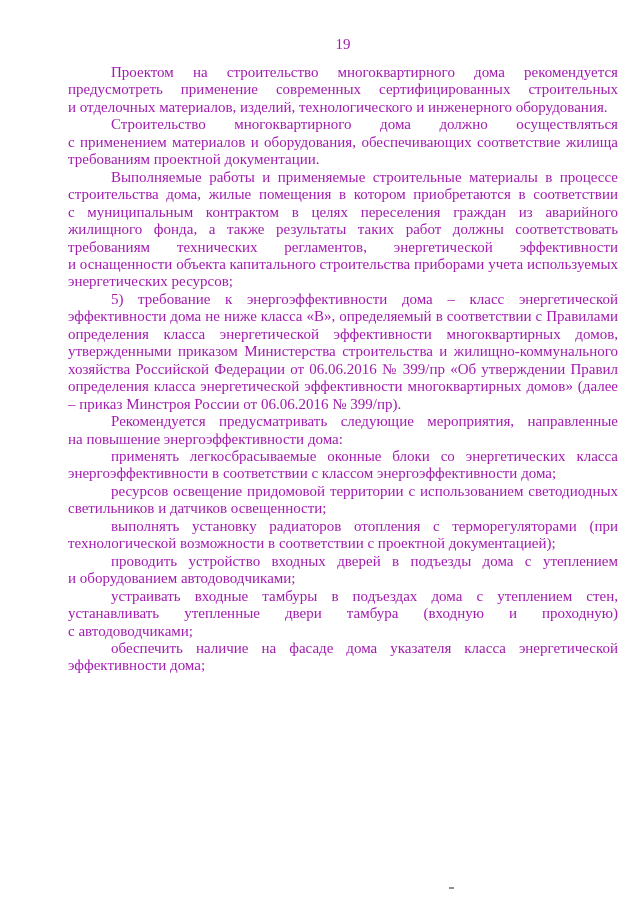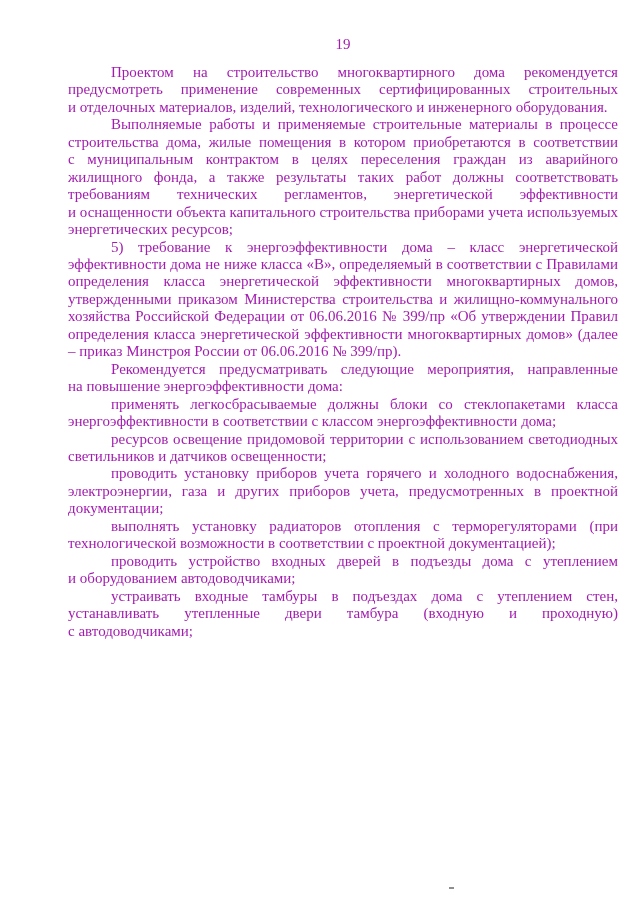--- a/index.html
+++ b/index.html
@@ -50,24 +50,25 @@
     background: #8e8e8e;
   }
 </style>
 </head>
 <body>
 
 <div class="page">
   <div class="page-number">19</div>
   <div class="content">
     <p>Проектом на строительство многоквартирного дома рекомендуется предусмотреть применение современных сертифицированных строительных и&nbsp;отделочных материалов, изделий, технологического и инженерного оборудования.</p>
+    <p>Строительство многоквартирного дома должно осуществляться с&nbsp;применением материалов и&nbsp;оборудования, обеспечивающих соответствие жилища требованиям проектной документации.</p>
     <p>Выполняемые работы и применяемые строительные материалы в процессе строительства дома, жилые помещения в котором приобретаются в&nbsp;соответствии с&nbsp;муниципальным контрактом в целях переселения граждан из аварийного жилищного фонда, а также результаты таких работ должны соответствовать требованиям технических регламентов, энергетической эффективности и&nbsp;оснащенности объекта капитального строительства приборами учета используемых энергетических ресурсов;</p>
     <p>5) требование к энергоэффективности дома – класс энергетической эффективности дома не ниже класса&nbsp;«В», определяемый в соответствии с&nbsp;Правилами определения класса энергетической эффективности многоквартирных домов, утвержденными приказом Министерства строительства и&nbsp;жилищно-коммунального хозяйства Российской Федерации от 06.06.2016 №&nbsp;399/пр «Об&nbsp;утверждении Правил определения класса энергетической эффективности многоквартирных домов» (далее – приказ Минстроя России от&nbsp;06.06.2016 №&nbsp;399/пр).</p>
     <p>Рекомендуется предусматривать следующие мероприятия, направленные на&nbsp;повышение энергоэффективности дома:</p>
-    <p>применять легкосбрасываемые должны блоки со стеклопакетами класса энергоэффективности в соответствии с классом энергоэффективности дома;</p>
+    <p>применять легкосбрасываемые оконные блоки со энергетических класса энергоэффективности в соответствии с классом энергоэффективности дома;</p>
     <p>ресурсов освещение придомовой территории с использованием светодиодных светильников и датчиков освещенности;</p>
-    <p>проводить установку приборов учета горячего и холодного водоснабжения, электроэнергии, газа и других приборов учета, предусмотренных в проектной документации;</p>
     <p>выполнять установку радиаторов отопления с терморегуляторами (при технологической возможности в соответствии с проектной документацией);</p>
     <p>проводить устройство входных дверей в подъезды дома с утеплением и&nbsp;оборудованием автодоводчиками;</p>
     <p>устраивать входные тамбуры в подъездах дома с утеплением стен, устанавливать утепленные двери тамбура (входную и проходную) с&nbsp;автодоводчиками;</p>
+    <p>обеспечить наличие на фасаде дома указателя класса энергетической эффективности дома;</p>
   </div>
   <div class="scan-speck"></div>
 </div>
 
 </body></html>

